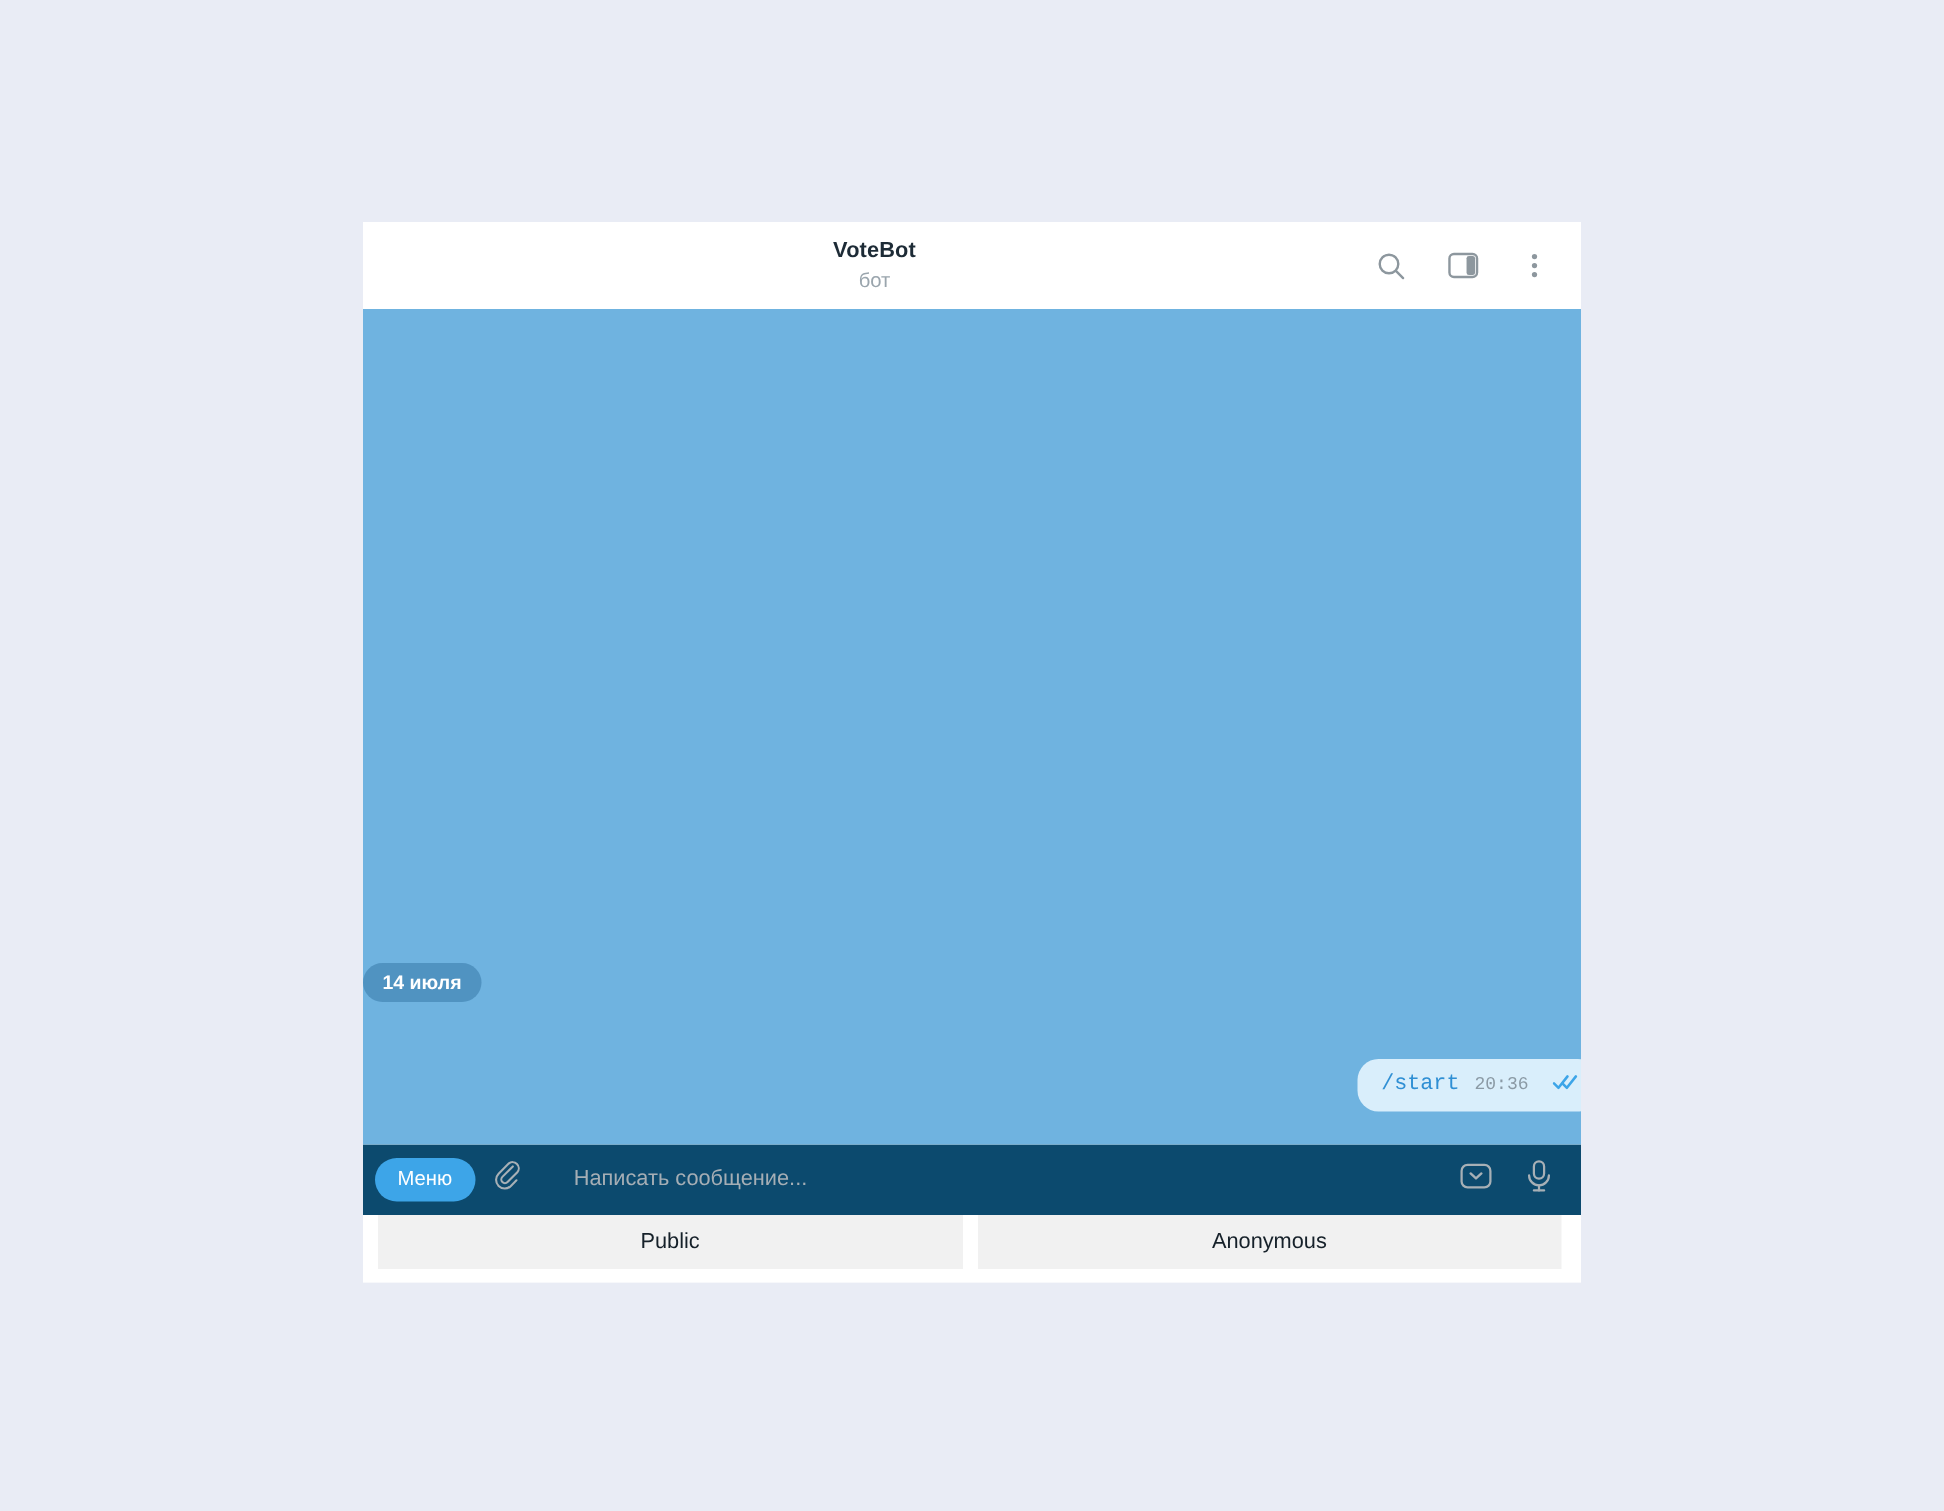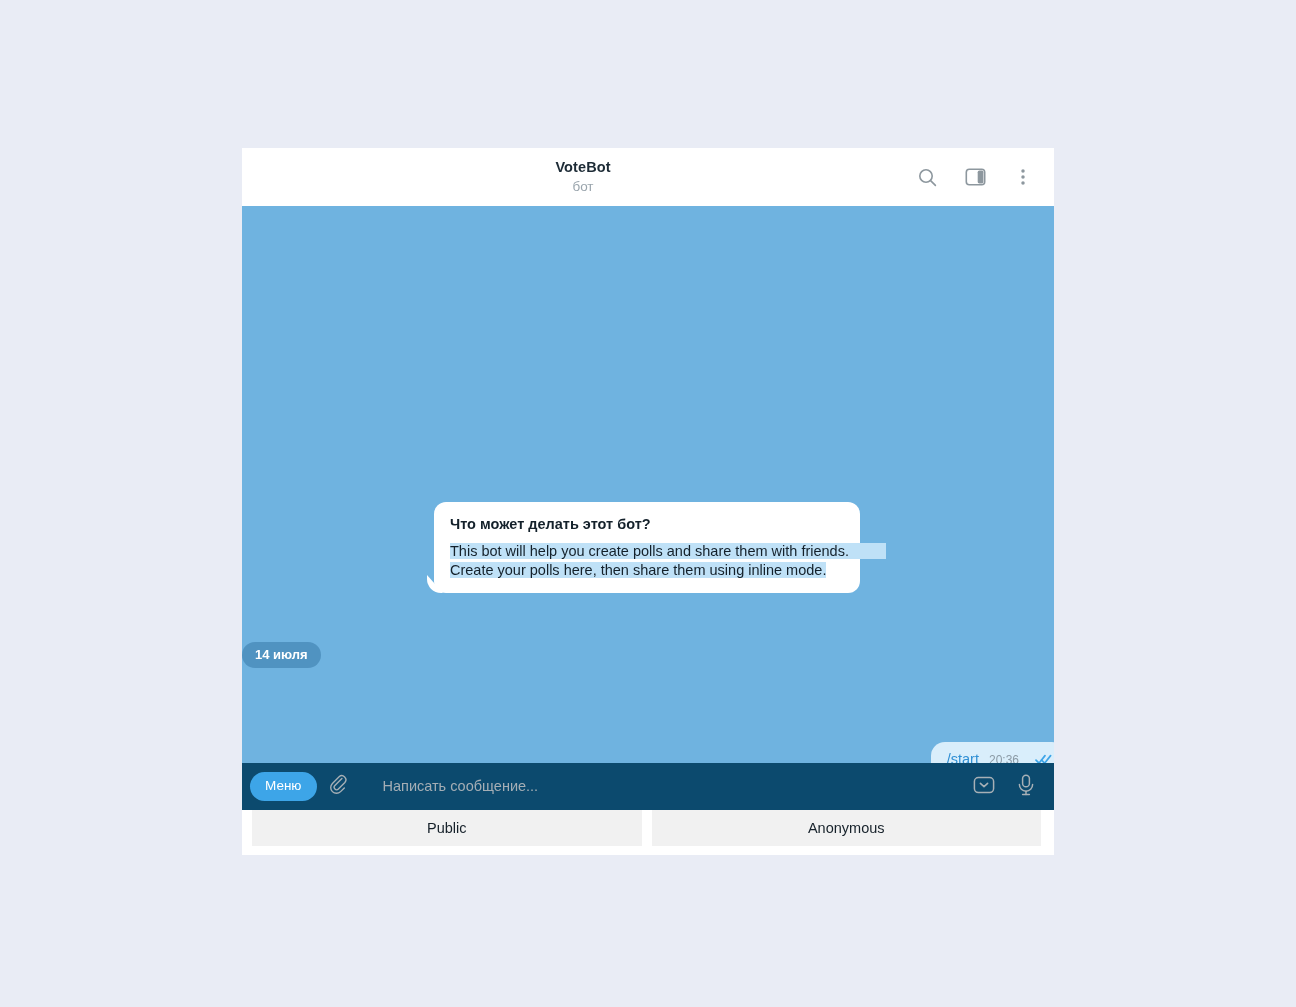--- a/index.html
+++ b/index.html
@@ -135,21 +135,22 @@
     font-weight: bold;
     border-radius: 13px;
     padding: 5px 13px 6px 13px;
     line-height: 15px;
   }
 
   
   #msg-outgoing {
     position: absolute;
     right: -12px;
-    top: 536px;
+    top: 500px;
+    font-family: Liberation Mono, monospace;
   }
   .bubble-out {
     position: relative;
     background: #d9eefb;
     border-radius: 14px;
     padding: 8px 14px 8px 16px;
     display: flex;
     align-items: baseline;
     gap: 10px;
   }
@@ -292,25 +293,20 @@
             <circle cx="3" cy="10" r="1.75" fill="#8d979e"></circle>
             <circle cx="3" cy="16" r="1.75" fill="#8d979e"></circle>
           </svg>
         </span>
       </div>
     </div>
   </div>
 
   <div id="chat-area">
 
-    <div id="bot-info-bubble">
-      <div class="bot-info-title">Что может делать этот бот?</div>
-      <div class="bot-info-line l1"><span class="sel">This bot will help you create polls and share them with friends.</span></div>
-      <div class="bot-info-line l2"><span class="sel">Create your polls here, then share them using inline mode.</span></div>
-    </div>
 
     <div id="date-divider">
       <div class="date-pill">14 июля</div>
     </div>
 
     <div id="msg-outgoing">
       <div class="bubble-out">
         <span class="cmd-text">/start</span>
         <span class="meta-row">
           <span class="msg-time">20:36</span>

